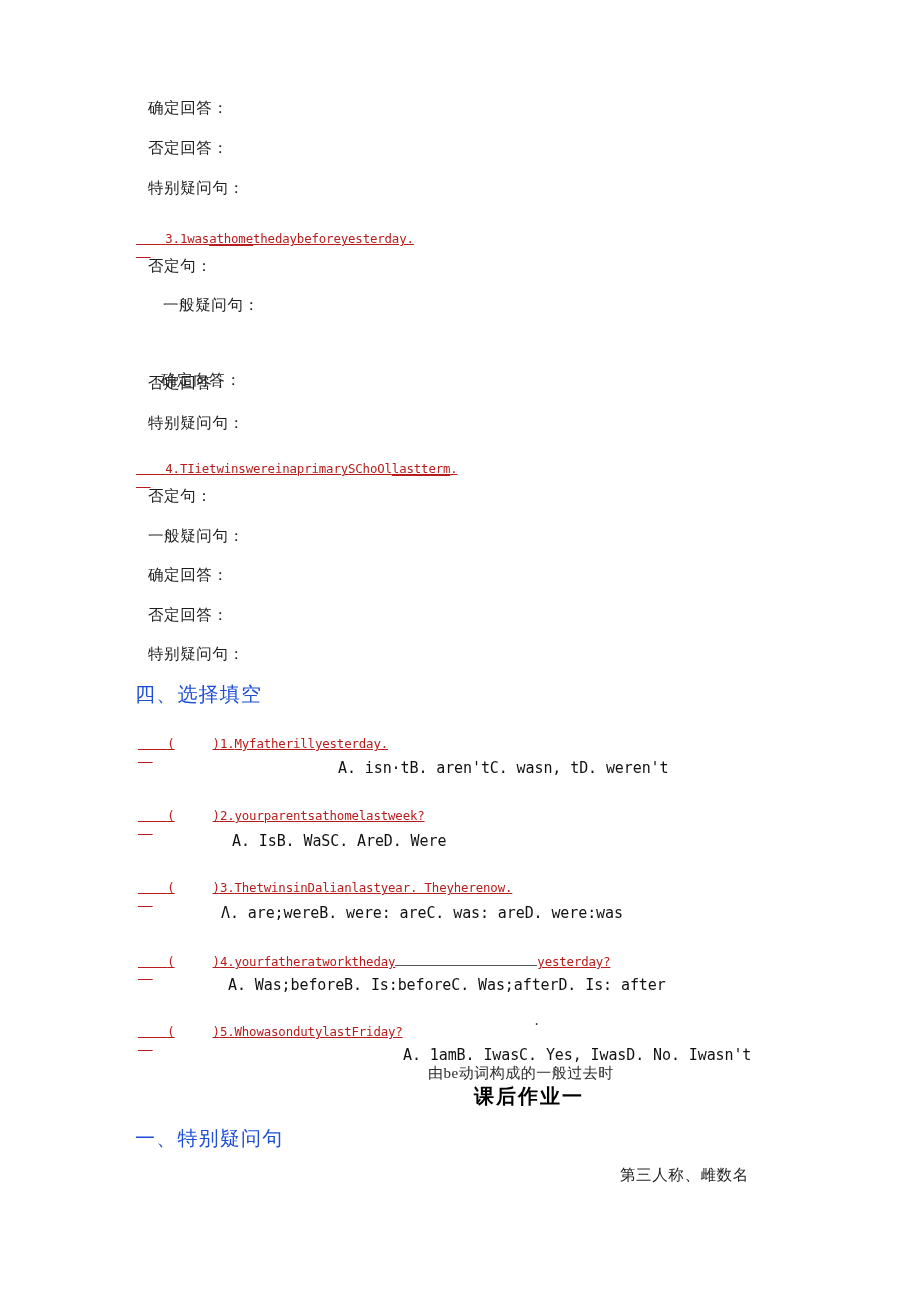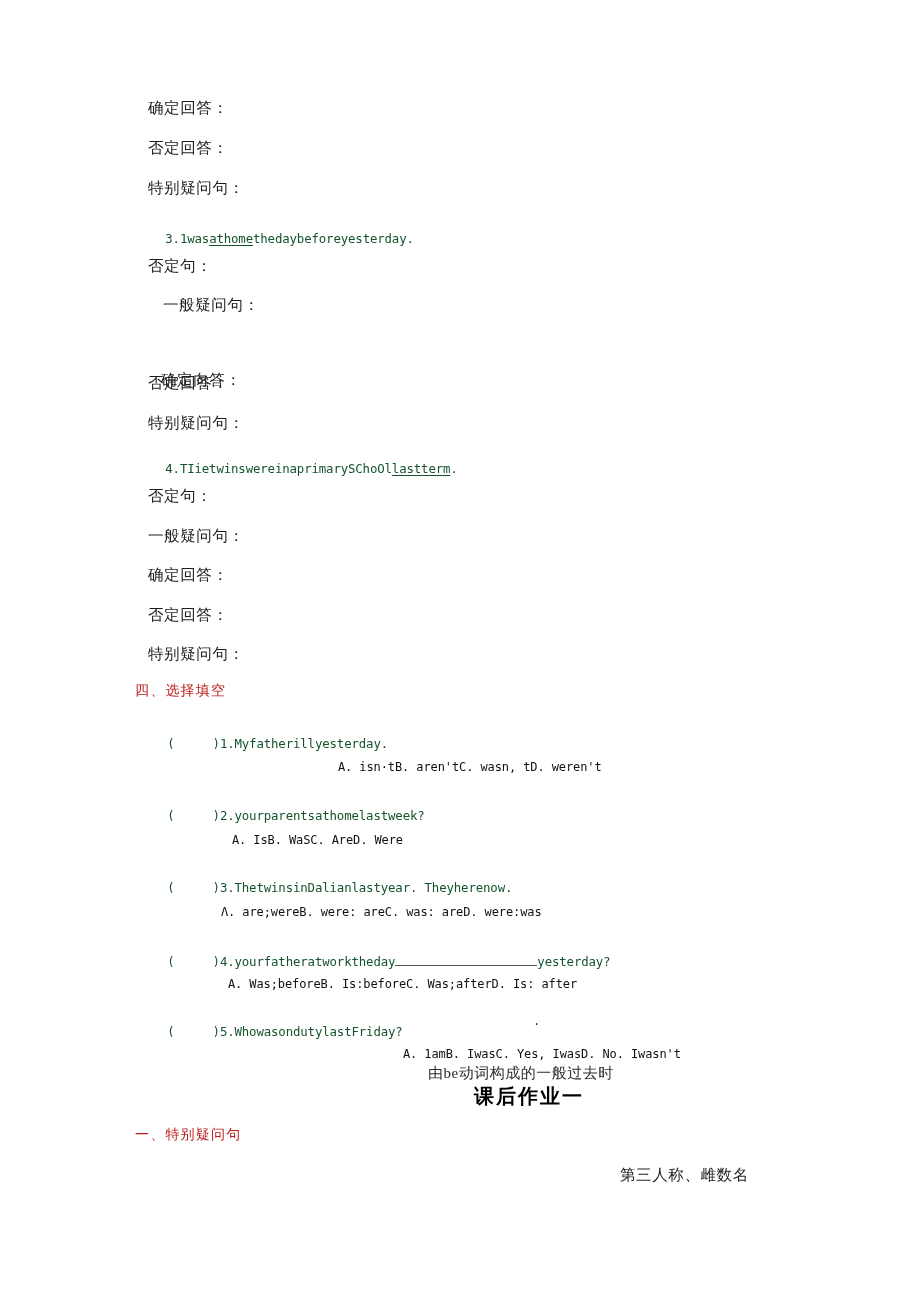--- a/index.html
+++ b/index.html
@@ -33,33 +33,34 @@
     font-family: "Liberation Serif", "DejaVu Serif", serif;
     font-size: 15.5px;
     letter-spacing: 0.6px;
     color: #1d1d1d;
   }
   
   .en {
     font-family: "DejaVu Sans Mono", "Liberation Mono", monospace;
     font-size: 12.4px;
     letter-spacing: -0.15px;
-    color: #14532d;
+    color: #b91c1c;
+    text-decoration: underline;
   }
   .en-opt {
     font-family: "DejaVu Sans Mono", "Liberation Mono", monospace;
-    font-size: 12px;
+    font-size: 15px;
     letter-spacing: -0.1px;
     color: #101010;
   }
   .sec-head {
     font-family: "Liberation Serif", "DejaVu Serif", serif;
-    font-size: 14px;
+    font-size: 20px;
     letter-spacing: 1.2px;
-    color: #b91c1c;
+    color: #1d4ed8;
   }
   .title-cn {
     font-family: "Liberation Serif", "DejaVu Serif", serif;
     font-size: 15px;
     letter-spacing: 0.5px;
     color: #2a2a2a;
   }
   .title-bold {
     font-family: "Liberation Serif", "DejaVu Serif", serif;
     font-size: 20px;

